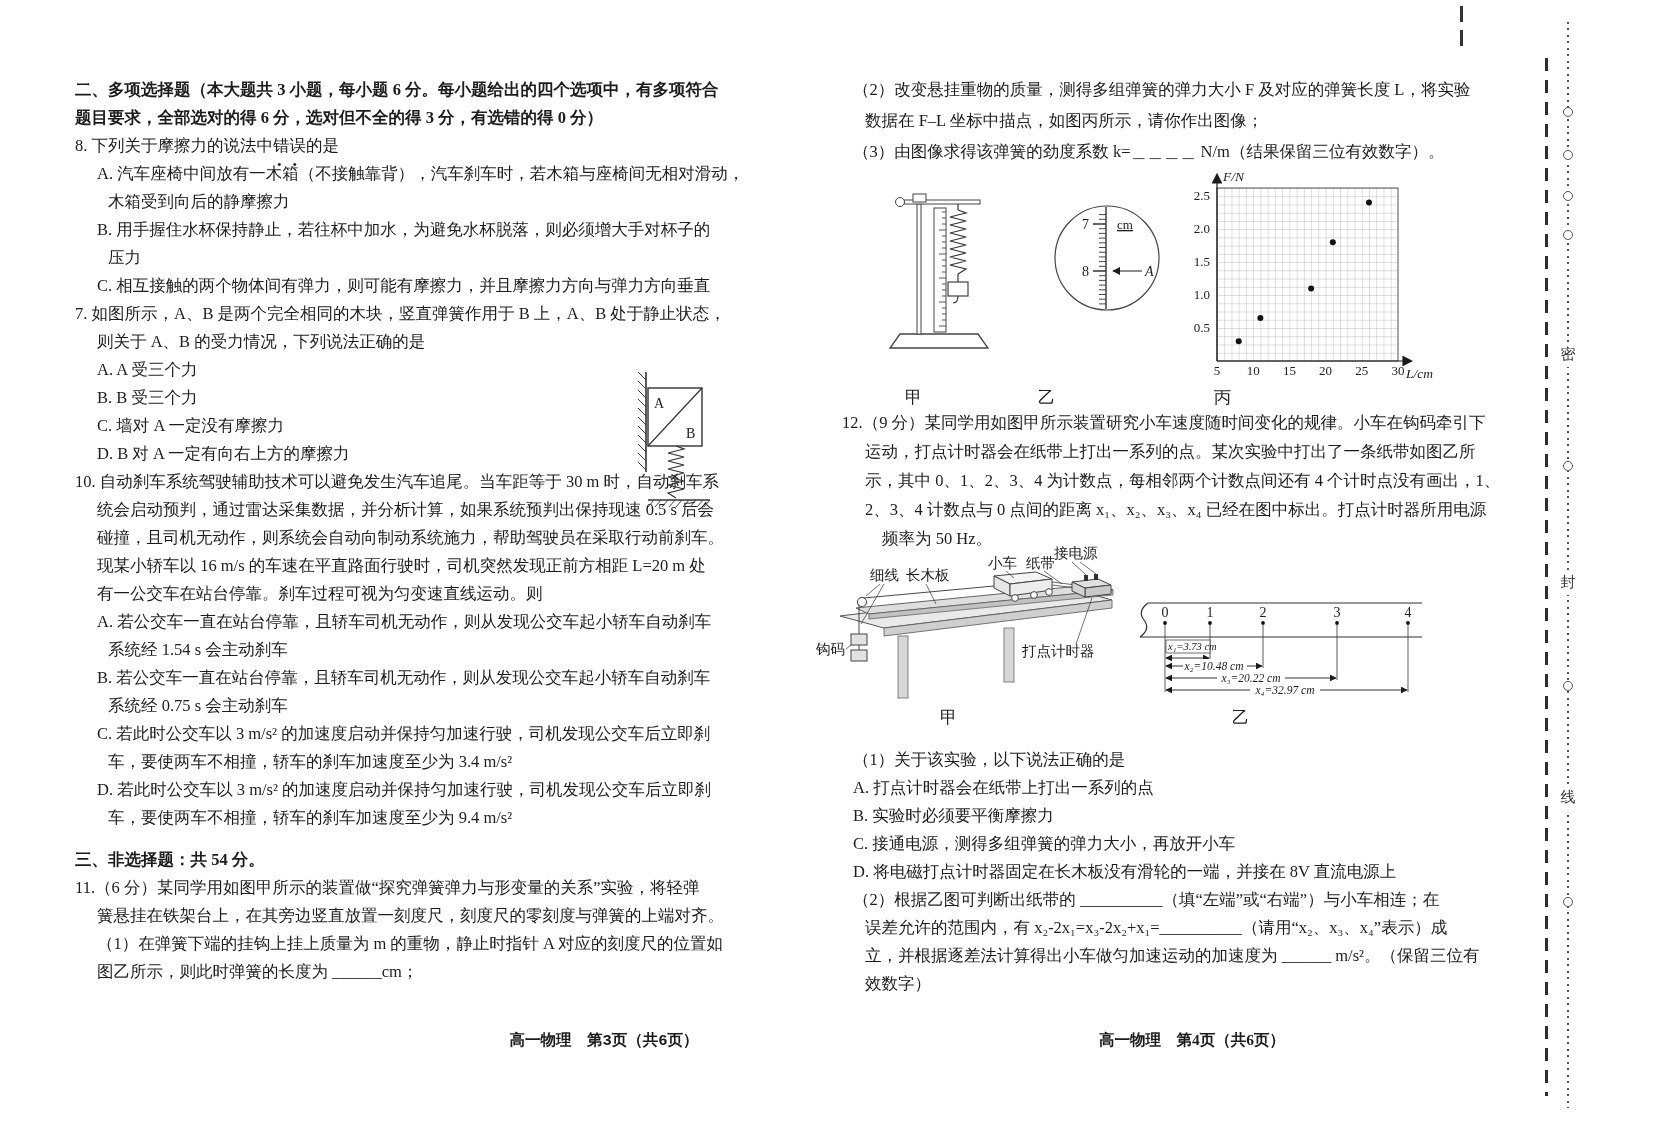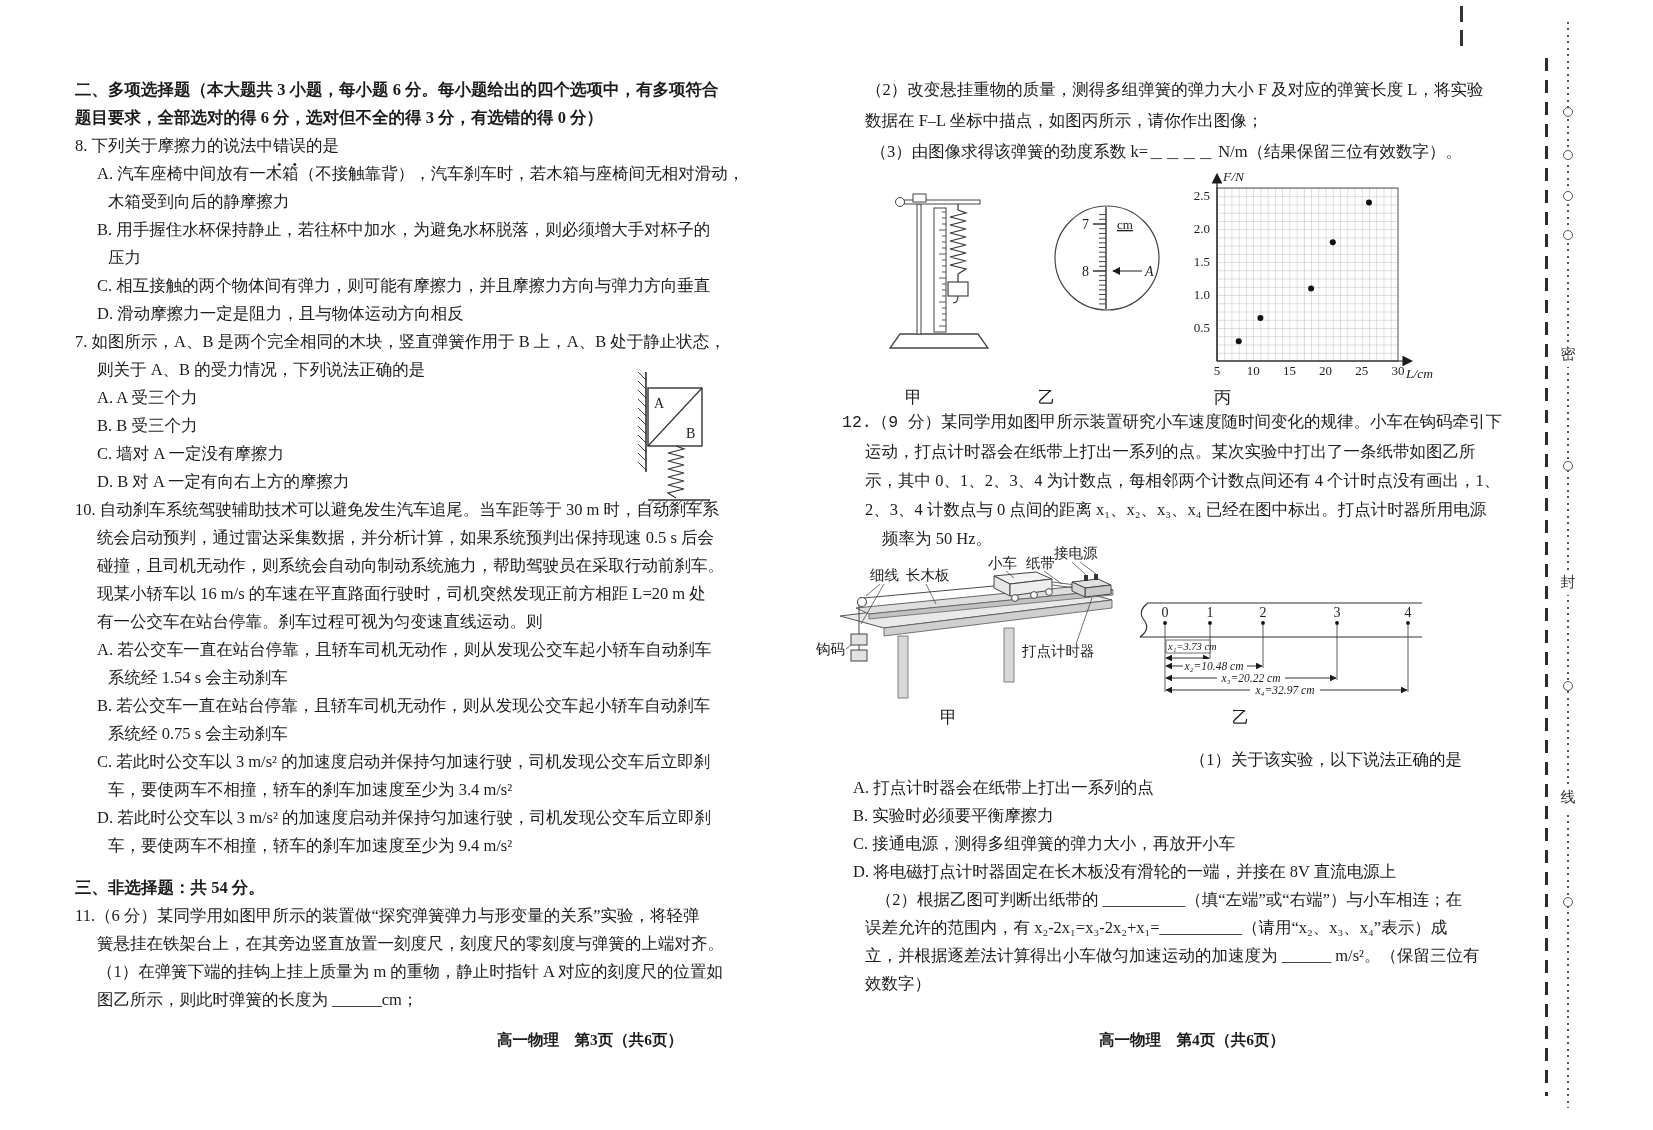--- a/index.html
+++ b/index.html
@@ -7,21 +7,21 @@
        font-family:"Liberation Serif","DejaVu Serif",serif;color:#1c1c1c;}
   .col{position:absolute;}
   .ln{height:28px;line-height:28px;font-size:16.5px;white-space:nowrap;position:relative;}
   .lnr{height:28px;line-height:28px;font-size:16.5px;white-space:nowrap;position:relative;}
   .b{font-weight:bold;}
   .i0{margin-left:0;}
   .i1{margin-left:22px;}
   .i2{margin-left:33px;}
   .mt{margin-top:14px;}
   .r0{margin-left:0;}
-  .r1{margin-left:24px;text-align:right;}
+  .r1{margin-left:11px;}
   .r2{margin-left:23px;}
   .ro{margin-left:11px;}
   .dots{position:absolute;left:202px;top:19px;font-size:13px;letter-spacing:11px;color:#1c1c1c;}
   .caption{position:absolute;font-size:17px;color:#1c1c1c;}
   .footer{position:absolute;top:1030px;width:240px;text-align:center;font-size:15.5px;font-weight:bold;}
   .seal-dash{position:absolute;left:1545px;top:58px;width:2.5px;height:1038px;
      background:repeating-linear-gradient(180deg,#2e2e2e 0 13px,transparent 13px 22px);}
   .seal-dot{position:absolute;left:1567px;top:22px;width:1.5px;height:1086px;
      background:repeating-linear-gradient(180deg,#555 0 2px,transparent 2px 6.5px);}
   .seal-ring{position:absolute;left:1563px;width:8px;height:8px;border:1.3px solid #555;
@@ -41,21 +41,20 @@
   <div class="ln b i0">题目要求，全部选对的得 6 分，选对但不全的得 3 分，有选错的得 0 分）</div>
   <div class="ln i0">
     <span>8. 下列关于摩擦力的说法中错误的是</span>
     <span class="dots">••</span>
   </div>
   <div class="ln i1">A. 汽车座椅中间放有一木箱（不接触靠背），汽车刹车时，若木箱与座椅间无相对滑动，</div>
   <div class="ln i2">木箱受到向后的静摩擦力</div>
   <div class="ln i1">B. 用手握住水杯保持静止，若往杯中加水，为避免水杯脱落，则必须增大手对杯子的</div>
   <div class="ln i2">压力</div>
   <div class="ln i1">C. 相互接触的两个物体间有弹力，则可能有摩擦力，并且摩擦力方向与弹力方向垂直</div>
-  <div class="ln i1">D. 滑动摩擦力一定是阻力，且与物体运动方向相反</div>
   <div class="ln i0">7. 如图所示，A、B 是两个完全相同的木块，竖直弹簧作用于 B 上，A、B 处于静止状态，</div>
   <div class="ln i1">则关于 A、B 的受力情况，下列说法正确的是</div>
   <div class="ln i1">A. A 受三个力</div>
   <div class="ln i1">B. B 受三个力</div>
   <div class="ln i1">C. 墙对 A 一定没有摩擦力</div>
   <div class="ln i1">D. B 对 A 一定有向右上方的摩擦力</div>
   <div class="ln i0">10. 自动刹车系统驾驶辅助技术可以避免发生汽车追尾。当车距等于 30 m 时，自动刹车系</div>
   <div class="ln i1">统会启动预判，通过雷达采集数据，并分析计算，如果系统预判出保持现速 0.5 s 后会</div>
   <div class="ln i1">碰撞，且司机无动作，则系统会自动向制动系统施力，帮助驾驶员在采取行动前刹车。</div>
   <div class="ln i1">现某小轿车以 16 m/s 的车速在平直路面行驶时，司机突然发现正前方相距 L=20 m 处</div>
@@ -80,21 +79,21 @@
   <line x1="54" y1="20" x2="54" y2="120" stroke="#333" stroke-width="1.6"></line>
   <rect x="56" y="36" width="54" height="58" fill="#fff" stroke="#333" stroke-width="1.4"></rect>
   <line x1="56" y1="94" x2="110" y2="36" stroke="#333" stroke-width="1.2"></line>
   <text x="62" y="56" font-size="14">A</text>
   <text x="94" y="86" font-size="14">B</text>
   <polyline points="84,94 92,97 76,101 92,105 76,109 92,113 76,117 92,121 76,125 92,129 76,133 92,137 76,141 84,146" fill="none" stroke="#333" stroke-width="1.2"></polyline>
   <line x1="56" y1="148" x2="118" y2="148" stroke="#333" stroke-width="1.5"></line>
   <path d="M62 148l-6 7M69 148l-6 7M76 148l-6 7M83 148l-6 7M90 148l-6 7M97 148l-6 7M104 148l-6 7M111 148l-6 7M118 148l-6 7" stroke="#444" stroke-width="1" fill="none"></path>
 </svg>
 
-<div class="footer" style="left:470px;">高一物理　第3页（共6页）</div>
+<div class="footer" style="left:484px;font-family:Liberation Mono, monospace;">高一物理　第3页（共6页）</div>
 
 <div class="col" style="left:842px;top:74px;width:620px;">
   <div class="lnr r1" style="height:31px;line-height:31px;">（2）改变悬挂重物的质量，测得多组弹簧的弹力大小 F 及对应的弹簧长度 L，将实验</div>
   <div class="lnr r2" style="height:31px;line-height:31px;">数据在 F–L 坐标中描点，如图丙所示，请你作出图像；</div>
   <div class="lnr r1" style="height:31px;line-height:31px;">（3）由图像求得该弹簧的劲度系数 k=＿＿＿＿ N/m（结果保留三位有效数字）。</div>
 </div>
 
 <svg style="left:884px;top:178px;" width="115" height="175" viewBox="0 0 115 175">
   <polygon points="16,156 94,156 104,170 6,170" fill="#fff" stroke="#444" stroke-width="1.3"></polygon>
   <rect x="33" y="26" width="4" height="130" fill="#fff" stroke="#444" stroke-width="1"></rect>
@@ -159,21 +158,21 @@
       <circle cx="152.8" cy="74.2" r="3"></circle>
       <circle cx="189.0" cy="34.6" r="3"></circle>
     </g>
 </svg>
 
 <div class="caption" style="left:905px;top:386px;">甲</div>
 <div class="caption" style="left:1038px;top:386px;">乙</div>
 <div class="caption" style="left:1214px;top:386px;">丙</div>
 
 <div class="col" style="left:842px;top:408px;width:620px;">
-  <div class="lnr r0" style="height:29px;line-height:29px;font-family:Liberation Mono, monospace;">12.（9 分）某同学用如图甲所示装置研究小车速度随时间变化的规律。小车在钩码牵引下</div>
+  <div class="lnr r0" style="height:29px;line-height:29px;">12.（9 分）某同学用如图甲所示装置研究小车速度随时间变化的规律。小车在钩码牵引下</div>
   <div class="lnr r2" style="height:29px;line-height:29px;">运动，打点计时器会在纸带上打出一系列的点。某次实验中打出了一条纸带如图乙所</div>
   <div class="lnr r2" style="height:29px;line-height:29px;">示，其中 0、1、2、3、4 为计数点，每相邻两个计数点间还有 4 个计时点没有画出，1、</div>
   <div class="lnr r2" style="height:29px;line-height:29px;">2、3、4 计数点与 0 点间的距离 x₁、x₂、x₃、x₄ 已经在图中标出。打点计时器所用电源</div>
   <div class="lnr r2" style="height:29px;line-height:29px;margin-left:40px;">频率为 50 Hz。</div>
 </div>
 
 <svg style="left:814px;top:528px;" width="300" height="175" viewBox="0 0 300 175">
   <polygon points="26,88 254,60 298,72 70,100" fill="#e9e9e9" stroke="#555" stroke-width="1"></polygon>
   <polygon points="70,100 298,72 298,80 70,108" fill="#cfcfcf" stroke="#555" stroke-width="0.8"></polygon>
   <rect x="84" y="108" width="10" height="62" fill="#d7d7d7" stroke="#666" stroke-width="0.8"></rect>

